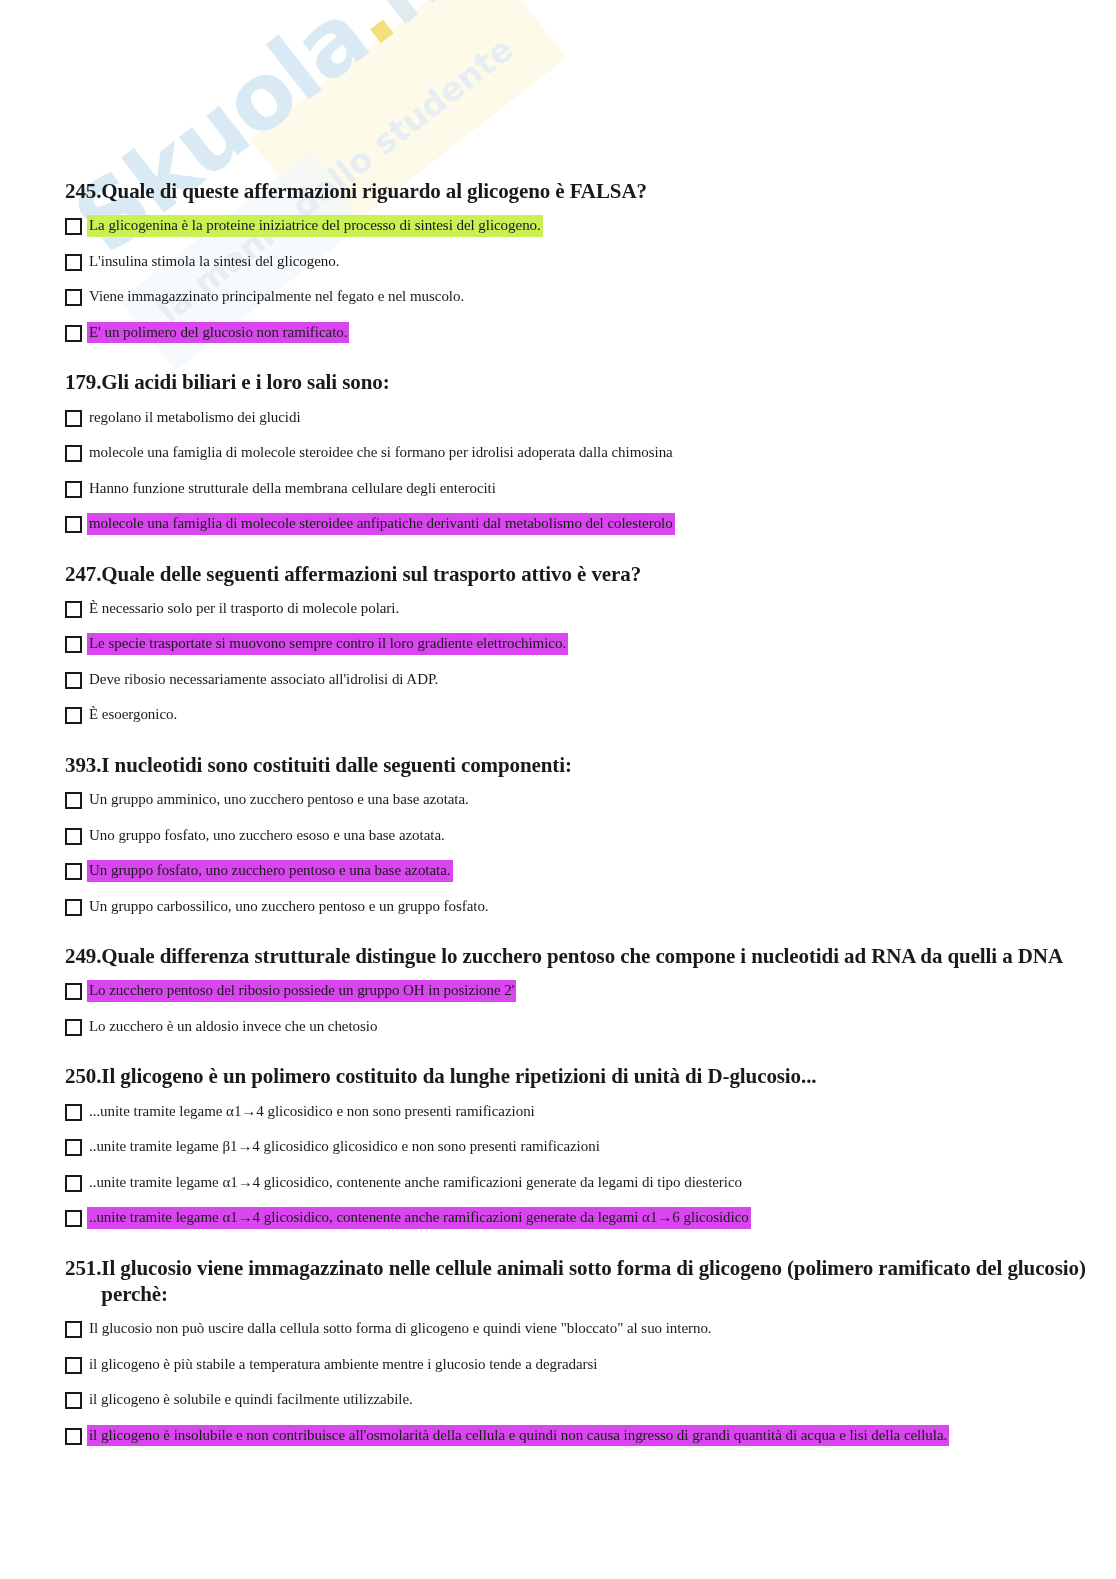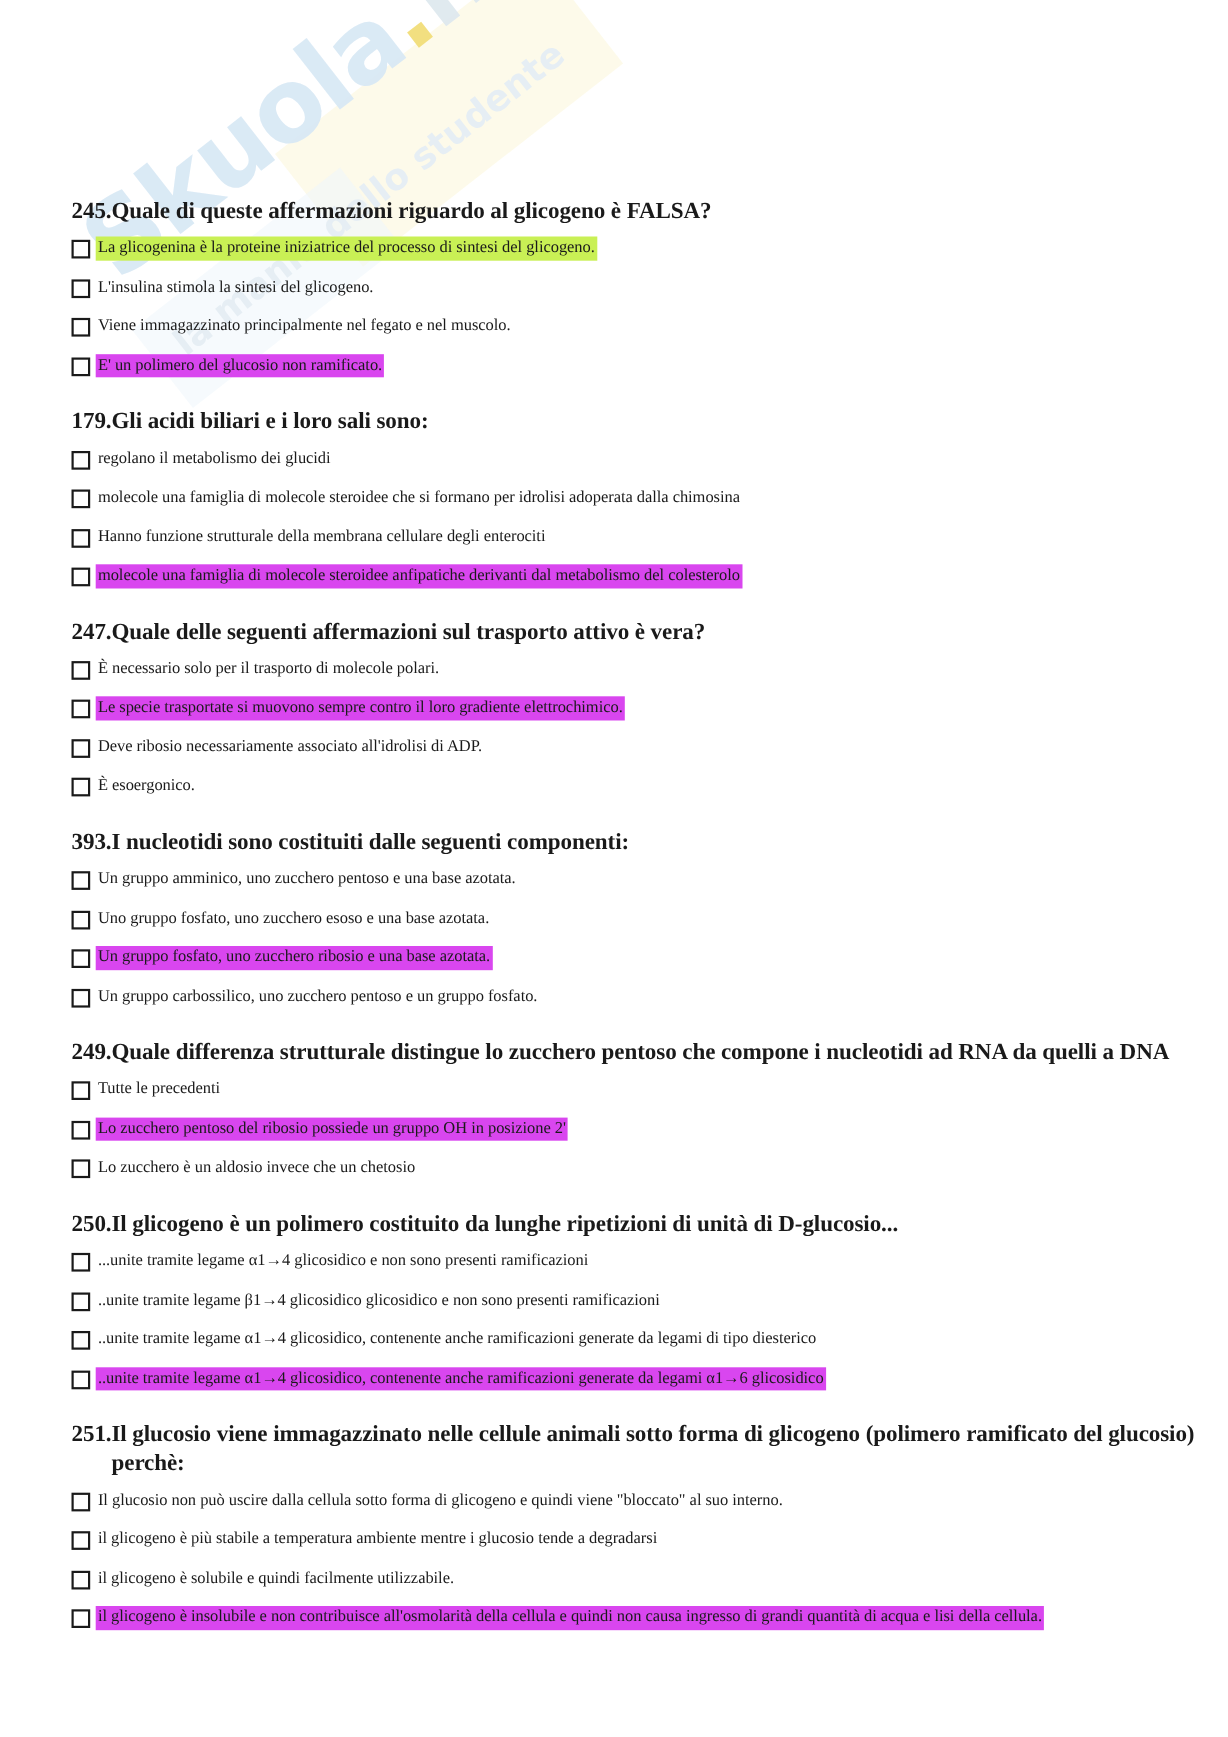--- a/index.html
+++ b/index.html
@@ -225,40 +225,36 @@
           <div class="option-row">
             <span class="checkbox"></span>
             <span class="option-text hl-none">Un gruppo amminico, uno zucchero pentoso e una base azotata.</span>
           </div>
           <div class="option-row">
             <span class="checkbox"></span>
             <span class="option-text hl-none">Uno gruppo fosfato, uno zucchero esoso e una base azotata.</span>
           </div>
           <div class="option-row">
             <span class="checkbox"></span>
-            <span class="option-text hl-orange">Un gruppo fosfato, uno zucchero ribosio e una base azotata.</span>
+            <span class="option-text hl-orange">Un gruppo fosfato, uno zucchero pentoso e una base azotata.</span>
           </div>
           <div class="option-row">
             <span class="checkbox"></span>
             <span class="option-text hl-none">Un gruppo carbossilico, uno zucchero pentoso e un gruppo fosfato.</span>
           </div>
         </div>
       </div>
       <div class="question-block">
         <div class="q-header">
           <span class="q-num">249.</span>
           <span class="q-text">Quale differenza strutturale distingue lo zucchero pentoso che compone i nucleotidi ad RNA da quelli a DNA</span>
         </div>
         <div class="options">
           <div class="option-row">
             <span class="checkbox"></span>
-            <span class="option-text hl-none">Tutte le precedenti</span>
-          </div>
-          <div class="option-row">
-            <span class="checkbox"></span>
             <span class="option-text hl-orange">Lo zucchero pentoso del ribosio possiede un gruppo OH in posizione 2'</span>
           </div>
           <div class="option-row">
             <span class="checkbox"></span>
             <span class="option-text hl-none">Lo zucchero è un aldosio invece che un chetosio</span>
           </div>
         </div>
       </div>
       <div class="question-block">
         <div class="q-header">

